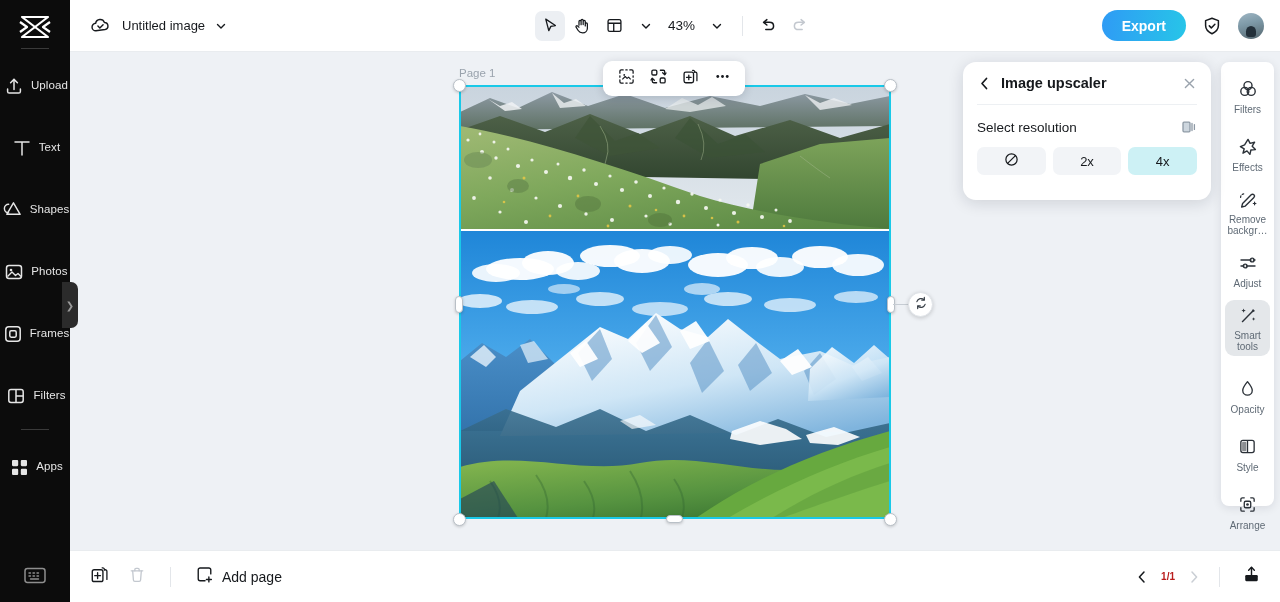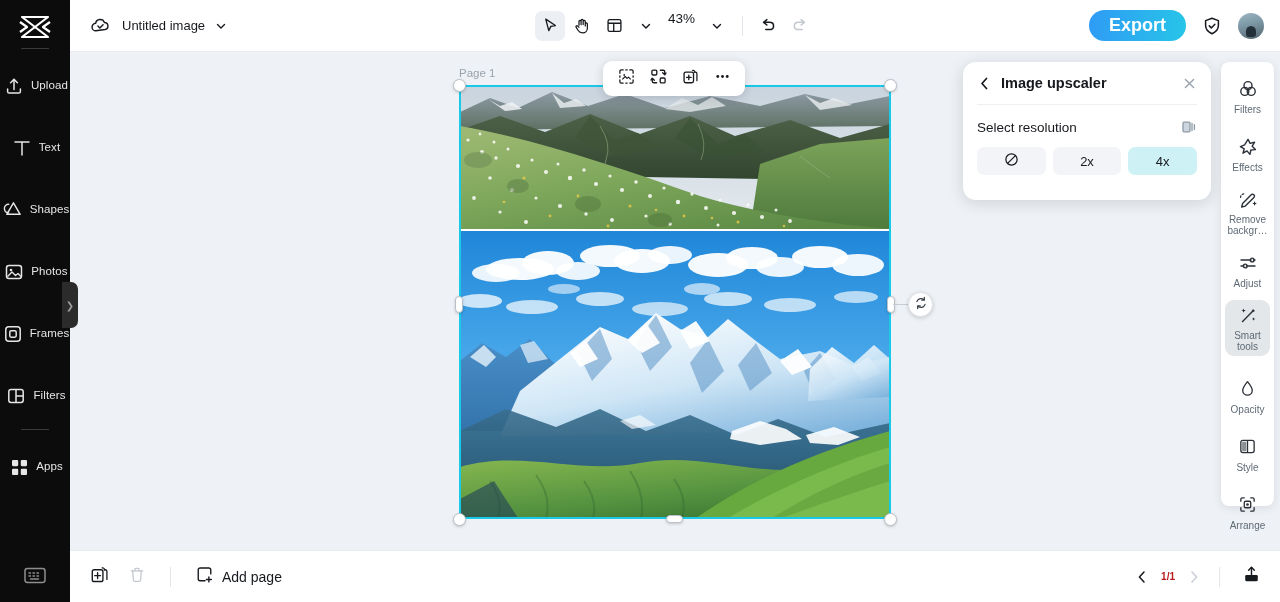--- a/index.html
+++ b/index.html
@@ -49,28 +49,28 @@
     position:absolute; left:50%; transform:translateX(-50%);
     display:flex; align-items:center; gap:2px;
   }
   .tool-btn {
     width:30px; height:30px; border-radius:7px;
     display:flex; align-items:center; justify-content:center;
     cursor:pointer; color:#16191d; background:transparent;
   }
   .tool-btn.active { background:#eceff3; }
   .tool-btn.disabled { color:#c3c8cf; cursor:default; }
-  .zoom-grp { display:flex; align-items:flex-start; gap:2px; margin-left:0; }
+  .zoom-grp { display:flex; align-items:center; gap:2px; margin-left:0; }
   .zoom-val { font-size:13.5px; color:#16191d; padding:0 5px; font-weight:500; }
   .vdiv { width:1px; height:20px; background:#e3e6ea; margin:0 8px; }
   .tb-right { position:absolute; right:16px; display:flex; align-items:center; gap:14px; }
   .export-btn {
     height:31px; padding:0 20px; border-radius:16px; border:0;
     background:linear-gradient(95deg,#2f9bf5 0%, #27c5e8 100%);
-    color:#fff; font-size:18px; font-weight:600; cursor:pointer;
+    color:#fff; font-size:14px; font-weight:600; cursor:pointer;
     font-family:"Liberation Sans", sans-serif;
     display:flex; align-items:center; justify-content:center;
   }
   .shield-btn { width:24px;height:24px;display:flex;align-items:center;justify-content:center;cursor:pointer;}
   .avatar {
     width:26px;height:26px;border-radius:50%;cursor:pointer;overflow:hidden;
     background:linear-gradient(165deg,#9fb6c4 0%,#7e9aa8 40%,#54656d 100%);
     position:relative;
   }
   .avatar::after{

